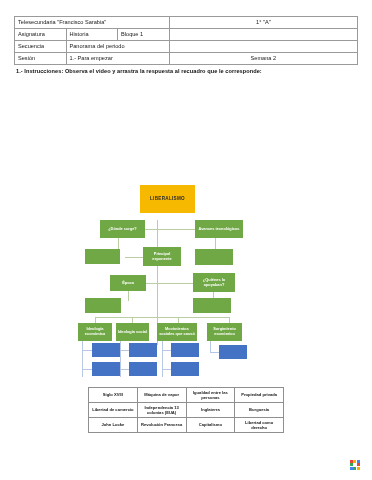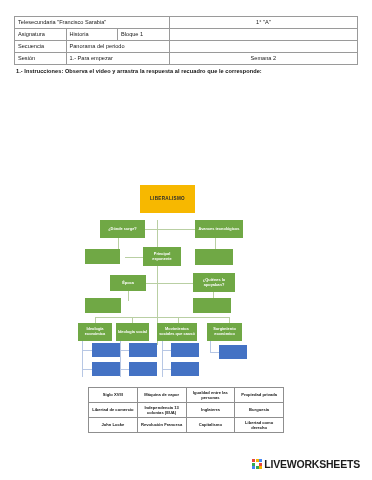--- a/index.html
+++ b/index.html
@@ -262,16 +262,15 @@
       <i style="background:#e8453c"></i>
         <i style="background:#f4b400"></i>
         <i style="background:#4285f4"></i>
       <i style="background:#34a853"></i>
         <i style="background:#ffffff"></i>
         <i style="background:#e8453c"></i>
       <i style="background:#4285f4"></i>
         <i style="background:#34a853"></i>
         <i style="background:#f4b400"></i>
     </span>
-    <span class="lw-text">LIVEWORKSHEETS</span>
   </div>
 
 </div>
 
 </body></html>

